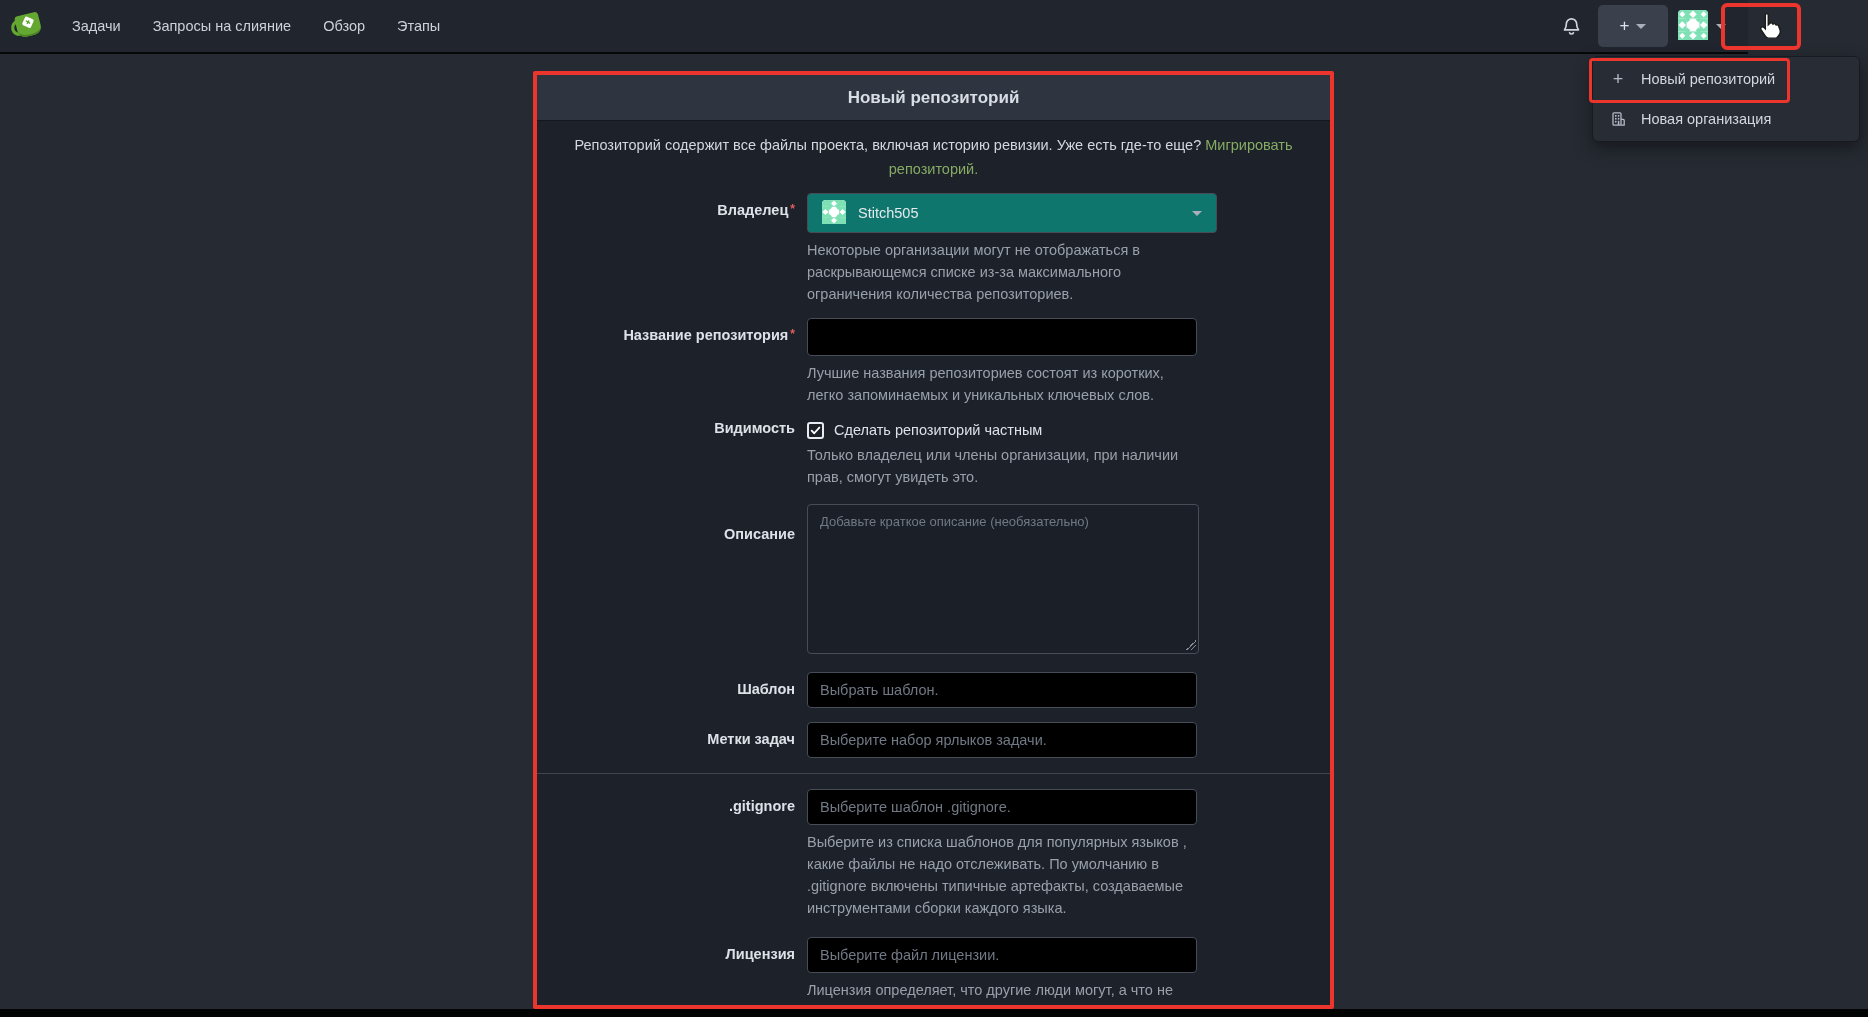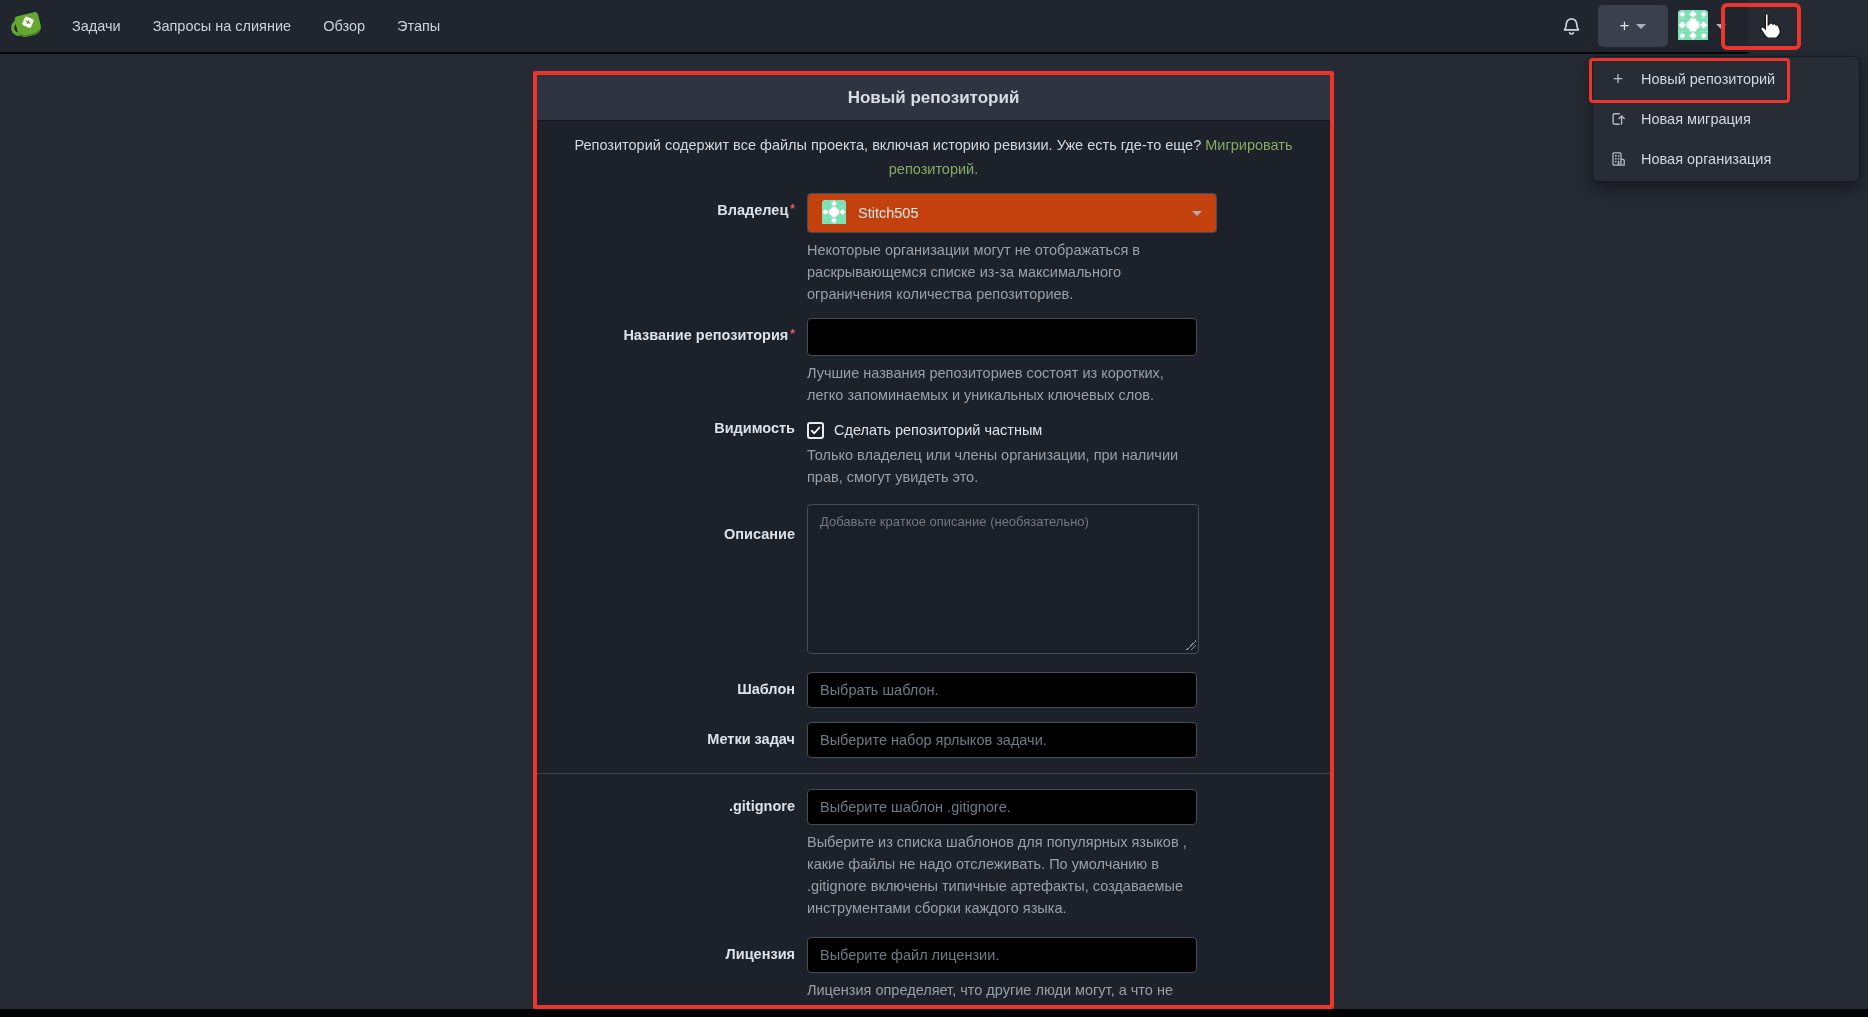--- a/index.html
+++ b/index.html
@@ -86,21 +86,21 @@
 
   .tinput {
     width: 390px; height: 38px; background: #000000; border: 1px solid #464d59;
     border-radius: 4px; color: #dfe3e9; padding: 0 12px; font-size: 14.5px;
     font-family: inherit; outline: none;
   }
   .tinput::placeholder, .tarea::placeholder { color: #717985; opacity: 1; }
   .short { height: 36px; }
 
   .owner-select {
-    width: 410px; height: 40px; background: #c2410c; border: 1px solid #464d59;
+    width: 410px; height: 40px; background: #0f766e; border: 1px solid #464d59;
     border-radius: 4px; display: flex; align-items: center; gap: 12px;
     padding: 0 14px; cursor: pointer;
   }
   .owner-select .owner-name { color: #e6e9ee; flex: 1; }
 
   .check-row { display: flex; align-items: center; gap: 10px; height: 20px; }
   .checkbox {
     width: 17px; height: 17px; border: 2px solid #e8ecf1; border-radius: 3px;
     background: #1a1f28; display: flex; align-items: center; justify-content: center;
     cursor: pointer; flex: none;
@@ -196,30 +196,20 @@
   </div>
 </div>
 
 <div class="user-menu">
   <div class="user-menu-item">
     <span class="mi">+</span>
     <span>Новый репозиторий</span>
   </div>
   <div class="user-menu-item">
     <span class="mi">
-      <svg width="16" height="16" viewBox="0 0 16 16" fill="none" stroke="#b4bbc6" stroke-width="1.4" stroke-linecap="round" stroke-linejoin="round">
-        <path d="M9.3 2.7 H4.8 C3.9 2.7 3.1 3.5 3.1 4.4 v7.2 c0 .9 .8 1.7 1.7 1.7 h4.5"></path>
-        <path d="M11.6 13 v-7.6"></path>
-        <path d="M9 7.6 11.6 5 14.2 7.6"></path>
-      </svg>
-    </span>
-    <span>Новая миграция</span>
-  </div>
-  <div class="user-menu-item">
-    <span class="mi">
       <svg width="16" height="16" viewBox="0 0 16 16" fill="none" stroke="#b4bbc6" stroke-width="1.3" stroke-linejoin="round">
         <rect x="3" y="1.8" width="8" height="12.4" rx="1"></rect>
         <path d="M11 8.3 h2.2 a1 1 0 0 1 1 1 V14.2 h-3.2"></path>
         <rect x="5" y="4" width="1.5" height="1.7" fill="#b4bbc6" stroke="none"></rect>
         <rect x="7.8" y="4" width="1.5" height="1.7" fill="#b4bbc6" stroke="none"></rect>
         <rect x="5" y="6.9" width="1.5" height="1.7" fill="#b4bbc6" stroke="none"></rect>
         <rect x="7.8" y="6.9" width="1.5" height="1.7" fill="#b4bbc6" stroke="none"></rect>
         <rect x="5" y="9.8" width="1.5" height="1.7" fill="#b4bbc6" stroke="none"></rect>
         <rect x="7.8" y="9.8" width="1.5" height="4.2" fill="#b4bbc6" stroke="none"></rect>
       </svg>

